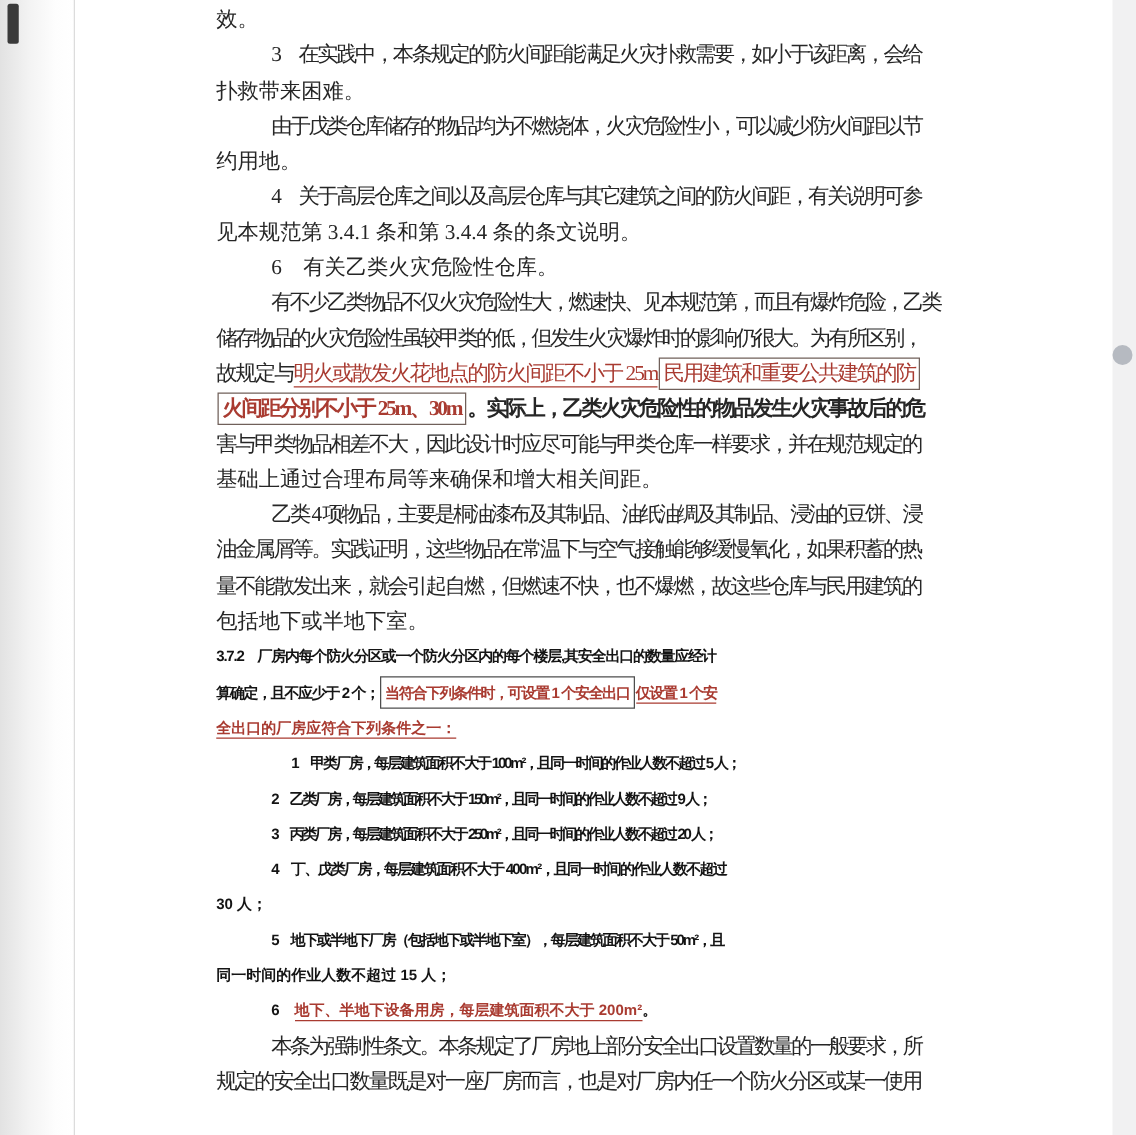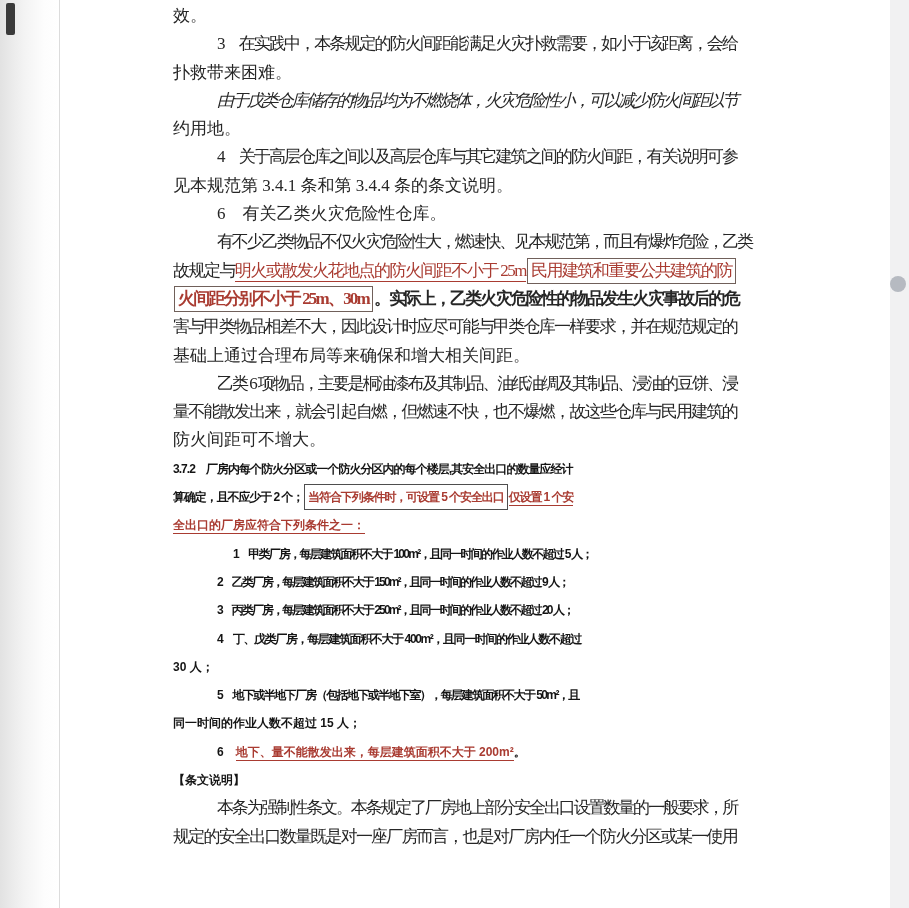--- a/index.html
+++ b/index.html
@@ -71,43 +71,44 @@
 </head>
 <body>
 
 <div class="left-margin"></div>
 <div class="corner-mark"></div>
 
 <div class="doc" id="doc-lines">
     <div class="line"><span class="inner"><span class="seg-normal">效。</span></span></div>
     <div class="line indent"><span class="inner" style="letter-spacing: -1.9px;"><span class="seg-normal">3　在实践中，本条规定的防火间距能满足火灾扑救需要，如小于该距离，会给</span></span></div>
     <div class="line"><span class="inner"><span class="seg-normal">扑救带来困难。</span></span></div>
-    <div class="line indent"><span class="inner" style="letter-spacing: -2.14px; font-style: italic;"><span class="seg-normal">由于戊类仓库储存的物品均为不燃烧体，火灾危险性小，可以减少防火间距以节</span></span></div>
+    <div class="line indent"><span class="inner" style="letter-spacing: -2.14px;"><span class="seg-normal">由于戊类仓库储存的物品均为不燃烧体，火灾危险性小，可以减少防火间距以节</span></span></div>
     <div class="line"><span class="inner"><span class="seg-normal">约用地。</span></span></div>
     <div class="line indent"><span class="inner" style="letter-spacing: -1.9px;"><span class="seg-normal">4　关于高层仓库之间以及高层仓库与其它建筑之间的防火间距，有关说明可参</span></span></div>
     <div class="line"><span class="inner"><span class="seg-normal">见本规范第 3.4.1 条和第 3.4.4 条的条文说明。</span></span></div>
     <div class="line indent"><span class="inner"><span class="seg-normal">6　有关乙类火灾危险性仓库。</span></span></div>
     <div class="line indent"><span class="inner" style="letter-spacing: -2.14px;"><span class="seg-normal">有不少乙类物品不仅火灾危险性大，燃速快、见本规范第，而且有爆炸危险，乙类</span></span></div>
+    <div class="line"><span class="inner" style="letter-spacing: -2.16px;"><span class="seg-normal">储存物品的火灾危险性虽较甲类的低，但发生火灾爆炸时的影响仍很大。为有所区别，</span></span></div>
     <div class="line"><span class="inner" style="letter-spacing: -1.54px;"><span class="seg-normal">故规定与</span><span class="seg-red-underline">明火或散发火花地点的防火间距不小于 25m</span><span class="seg-red-box">民用建筑和重要公共建筑的防</span></span></div>
     <div class="line"><span class="inner" style="letter-spacing: -1.79px; font-weight: bold;"><span class="seg-red-box">火间距分别不小于 25m、30m</span><span class="seg-normal">。实际上，乙类火灾危险性的物品发生火灾事故后的危</span></span></div>
     <div class="line"><span class="inner" style="letter-spacing: -1.76px;"><span class="seg-normal">害与甲类物品相差不大，因此设计时应尽可能与甲类仓库一样要求，并在规范规定的</span></span></div>
     <div class="line"><span class="inner"><span class="seg-normal">基础上通过合理布局等来确保和增大相关间距。</span></span></div>
-    <div class="line indent"><span class="inner" style="letter-spacing: -2.03px;"><span class="seg-normal">乙类 6 项物品，主要是桐油漆布及其制品、油纸油绸及其制品、浸油的豆饼、浸</span></span></div>
+    <div class="line indent"><span class="inner" style="letter-spacing: -2.03px;"><span class="seg-normal">乙类 4 项物品，主要是桐油漆布及其制品、油纸油绸及其制品、浸油的豆饼、浸</span></span></div>
+    <div class="line"><span class="inner" style="letter-spacing: -1.76px;"><span class="seg-normal">油金属屑等。实践证明，这些物品在常温下与空气接触能够缓慢氧化，如果积蓄的热</span></span></div>
     <div class="line"><span class="inner" style="letter-spacing: -1.76px;"><span class="seg-normal">量不能散发出来，就会引起自燃，但燃速不快，也不爆燃，故这些仓库与民用建筑的</span></span></div>
-    <div class="line"><span class="inner"><span class="seg-normal">防火间距可不增大。</span></span></div>
+    <div class="line"><span class="inner"><span class="seg-normal">包括地下或半地下室。</span></span></div>
     <div class="line hei"><span class="inner" style="letter-spacing: -0.96px;"><span class="seg-normal">3.7.2　厂房内每个防火分区或一个防火分区内的每个楼层,其安全出口的数量应经计</span></span></div>
-    <div class="line hei"><span class="inner" style="letter-spacing: -1.09px;"><span class="seg-normal">算确定，且不应少于 2 个；</span><span class="seg-red-box-dark">当符合下列条件时，可设置 5 个安全出口</span><span class="seg-red-underline">仅设置 1 个安</span></span></div>
+    <div class="line hei"><span class="inner" style="letter-spacing: -1.09px;"><span class="seg-normal">算确定，且不应少于 2 个；</span><span class="seg-red-box-dark">当符合下列条件时，可设置 1 个安全出口</span><span class="seg-red-underline">仅设置 1 个安</span></span></div>
     <div class="line hei"><span class="inner"><span class="seg-red-underline">全出口的厂房应符合下列条件之一：</span></span></div>
     <div class="line indent hei"><span class="inner" style="letter-spacing: -1.74px; margin-left: 16px;"><span class="seg-normal">1　甲类厂房，每层建筑面积不大于 100m²，且同一时间的作业人数不超过 5 人；</span></span></div>
     <div class="line indent hei"><span class="inner" style="letter-spacing: -1.92px;"><span class="seg-normal">2　乙类厂房，每层建筑面积不大于 150m²，且同一时间的作业人数不超过 9 人；</span></span></div>
     <div class="line indent hei"><span class="inner" style="letter-spacing: -1.92px;"><span class="seg-normal">3　丙类厂房，每层建筑面积不大于 250m²，且同一时间的作业人数不超过 20 人；</span></span></div>
     <div class="line indent hei"><span class="inner" style="letter-spacing: -1.39px;"><span class="seg-normal">4　丁、戊类厂房，每层建筑面积不大于 400m²，且同一时间的作业人数不超过</span></span></div>
     <div class="line hei"><span class="inner"><span class="seg-normal">30 人；</span></span></div>
     <div class="line indent hei"><span class="inner" style="letter-spacing: -1.59px;"><span class="seg-normal">5　地下或半地下厂房（包括地下或半地下室），每层建筑面积不大于 50m²，且</span></span></div>
     <div class="line hei"><span class="inner"><span class="seg-normal">同一时间的作业人数不超过 15 人；</span></span></div>
-    <div class="line indent hei"><span class="inner"><span class="seg-normal">6　</span><span class="seg-red-underline">地下、量不能散发出来，每层建筑面积不大于 200m²</span><span class="seg-normal">。</span></span></div>
-    <div class="line hei"><span class="inner"><span class="seg-normal">【条文说明】</span></span></div>
+    <div class="line indent hei"><span class="inner"><span class="seg-normal">6　</span><span class="seg-red-underline">地下、半地下设备用房，每层建筑面积不大于 200m²</span><span class="seg-normal">。</span></span></div>
     <div class="line indent"><span class="inner" style="letter-spacing: -2.14px;"><span class="seg-normal">本条为强制性条文。本条规定了厂房地上部分安全出口设置数量的一般要求，所</span></span></div>
     <div class="line"><span class="inner" style="letter-spacing: -1.76px;"><span class="seg-normal">规定的安全出口数量既是对一座厂房而言，也是对厂房内任一个防火分区或某一使用</span></span></div>
   </div>
 
 <div class="scroll-track"></div>
 <div class="scroll-thumb"></div>
 
 </body></html>

